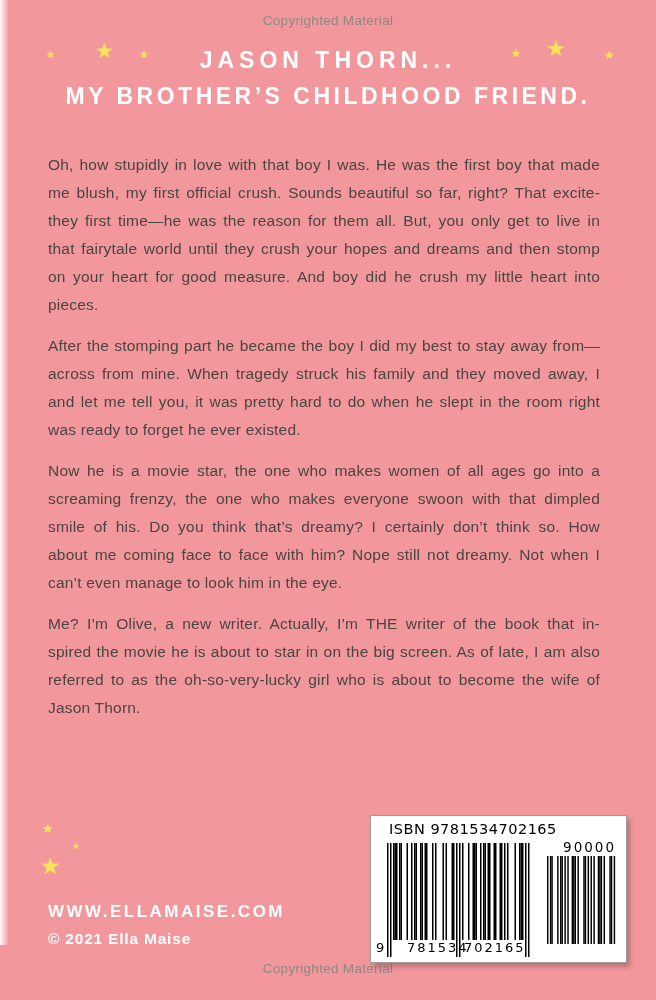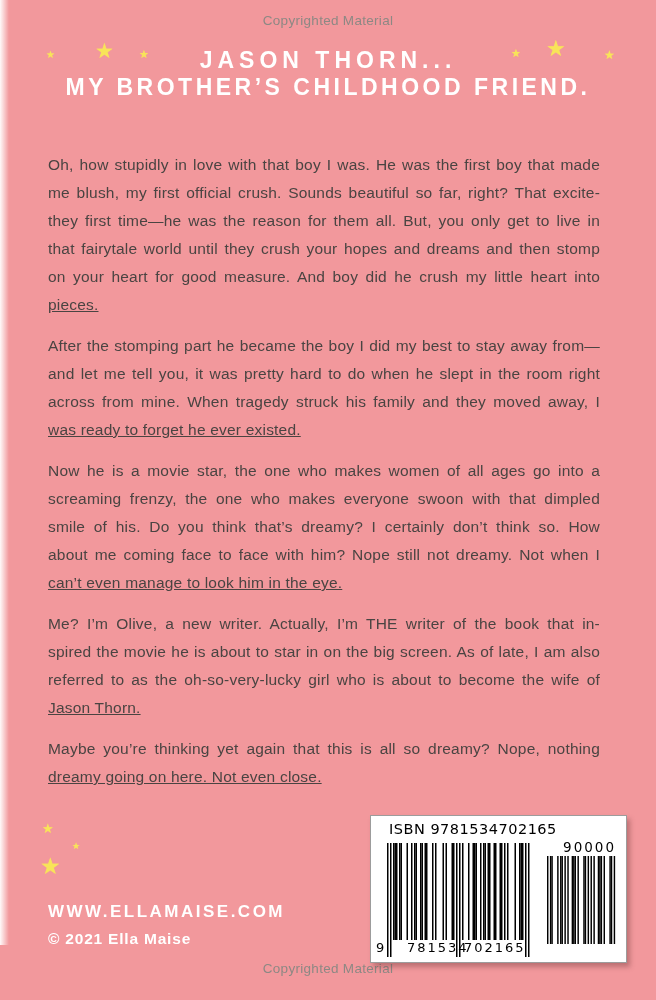--- a/index.html
+++ b/index.html
@@ -32,30 +32,30 @@
   .s-tr3 {left:604px; top:49px;  font-size:12px;}
   .s-bl1 {left:42px;  top:822px; font-size:13px;}
   .s-bl2 {left:72px;  top:842px; font-size:9px;}
   .s-bl3 {left:40px;  top:855px; font-size:23px;}
 
   .title {
     position:absolute; top:47px; left:0; right:0; text-align:center;
     color:#ffffff; font-weight:bold;
   }
   .title-line1 { font-size:23px; letter-spacing:5px; }
-  .title-line2 { font-size:23px; letter-spacing:3.5px; margin-top:0; }
+  .title-line2 { font-size:23px; letter-spacing:3.5px; margin-top:9px; }
 
   .body-text {
     position:absolute; left:48px; right:44px; top:151px;
     font-size:15.5px; line-height:28px; letter-spacing:0.2px;
     color:#4a4442;
   }
   .para { margin:0 12px 13px 0; }
   .line { text-align:justify; text-align-last:justify; }
-  .line.last { text-align-last:left;text-decoration:underline; }
+  .line.last { text-align-last:left; }
 
   .footer-site {
     position:absolute; left:48px; top:902px;
     color:#fff; font-weight:bold; font-size:17px; letter-spacing:2.5px;
   }
   .footer-copy {
     position:absolute; left:48px; top:930px;
     color:#fff; font-weight:bold; font-size:15.5px; letter-spacing:0.8px;
   }
 
@@ -108,40 +108,36 @@
   <div class="para">
       <div class="line">Oh, how stupidly in love with that boy I was. He was the first boy that made</div>
       <div class="line">me blush, my first official crush. Sounds beautiful so far, right? That excite-</div>
       <div class="line">they first time—he was the reason for them all. But, you only get to live in</div>
       <div class="line">that fairytale world until they crush your hopes and dreams and then stomp</div>
       <div class="line">on your heart for good measure. And boy did he crush my little heart into</div>
       <div class="line last">pieces.</div>
     </div>
   <div class="para">
       <div class="line">After the stomping part he became the boy I did my best to stay away from—</div>
+      <div class="line">across from mine. When tragedy struck his family and they moved away, I</div>
       <div class="line">and let me tell you, it was pretty hard to do when he slept in the room right</div>
-      <div class="line">across from mine. When tragedy struck his family and they moved away, I</div>
       <div class="line last">was ready to forget he ever existed.</div>
     </div>
   <div class="para">
       <div class="line">Now he is a movie star, the one who makes women of all ages go into a</div>
       <div class="line">screaming frenzy, the one who makes everyone swoon with that dimpled</div>
       <div class="line">smile of his. Do you think that’s dreamy? I certainly don’t think so. How</div>
       <div class="line">about me coming face to face with him? Nope still not dreamy. Not when I</div>
       <div class="line last">can’t even manage to look him in the eye.</div>
     </div>
   <div class="para">
       <div class="line">Me? I’m Olive, a new writer. Actually, I’m THE writer of the book that in-</div>
       <div class="line">spired the movie he is about to star in on the big screen. As of late, I am also</div>
       <div class="line">referred to as the oh-so-very-lucky girl who is about to become the wife of</div>
       <div class="line last">Jason Thorn.</div>
-    </div>
-  <div class="para">
-      <div class="line">Maybe you’re thinking yet again that this is all so dreamy? Nope, nothing</div>
-      <div class="line last">dreamy going on here. Not even close.</div>
     </div>
 </div>
 
 <div class="footer-site">WWW.ELLAMAISE.COM</div>
 <div class="footer-copy">© 2021 Ella Maise</div>
 
 <div class="copyright-bottom">Copyrighted Material</div>
 
 <div class="barcode-box">
   <div class="isbn-label">ISBN 9781534702165</div>

